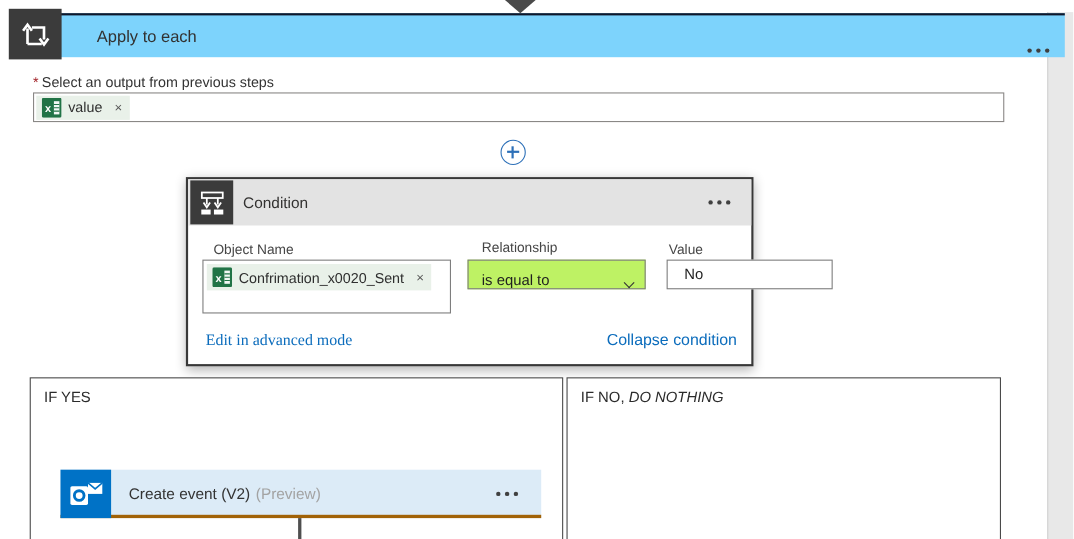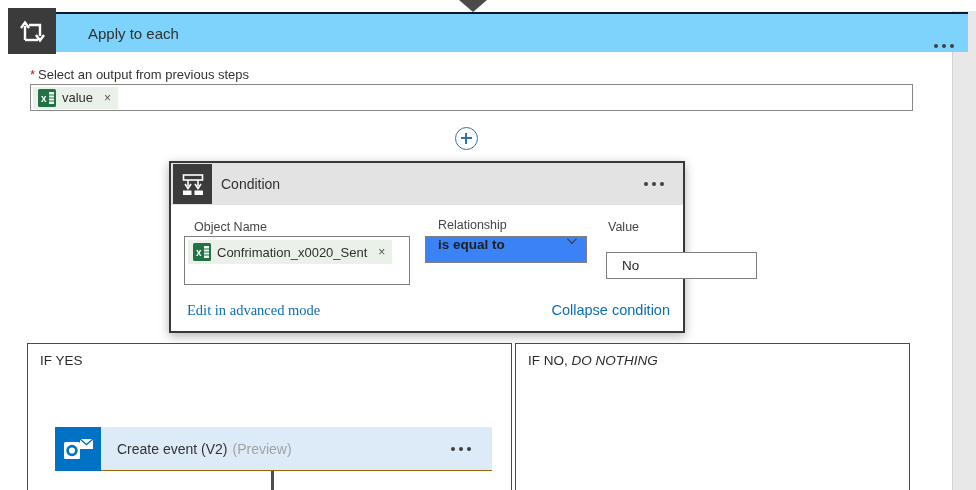--- a/index.html
+++ b/index.html
@@ -37,34 +37,34 @@
 
   
   .cond-card{position:absolute;left:169px;top:161px;width:516px;height:172px;background:#fff;border:2px solid #383838;box-shadow:0 3px 10px rgba(0,0,0,.30);}
   .cond-header{position:absolute;left:0;top:0;width:100%;height:42px;background:#e3e3e3;cursor:pointer;}
   .cond-square{left:2px;top:1px;width:39px;height:40px;}
   .cond-title{position:absolute;left:50px;top:0;height:42px;line-height:42px;font-size:14px;color:#323130;}
   .cond-ellipsis{position:absolute;right:12px;top:11px;width:34px;height:20px;}
   .field-label{position:absolute;font-size:12.5px;color:#464646;text-align:center;}
   .obj-field{position:absolute;left:13px;top:73px;width:226px;height:49px;border:1px solid #7e7e7e;background:#fff;cursor:text;}
   .obj-field .token{margin:3px;height:24px;}
-  .dropdown{position:absolute;left:254px;top:73px;width:162px;height:27px;border:1px solid #7e7e7e;display:flex;align-items:flex-start;padding:0 12px;font-size:13.5px;color:#1f1f1f;cursor:pointer;background:#3b82f6;font-weight:bold;}
+  .dropdown{position:absolute;left:254px;top:73px;width:162px;height:27px;border:1px solid #7e7e7e;display:flex;align-items:flex-end;padding:0 12px;font-size:13.5px;color:#1f1f1f;cursor:pointer;background:#bef264;}
   .chevron{margin-left:auto;width:7px;height:7px;border-right:1.6px solid #333;border-bottom:1.6px solid #333;transform:rotate(45deg) translateY(-2px);}
-  .val-input{position:absolute;left:435px;top:73px;width:151px;height:27px;border:1px solid #7e7e7e;padding:0 0 0 15px;font-size:13.5px;color:#1f1f1f;background:#fff;margin-top:16px;}
+  .val-input{position:absolute;left:435px;top:73px;width:151px;height:27px;border:1px solid #7e7e7e;padding:0 0 0 15px;font-size:13.5px;color:#1f1f1f;background:#fff;}
   .cond-link{position:absolute;top:139px;font-size:14.5px;color:#0b6cbc;cursor:pointer;text-decoration:none;}
 
   
   .branch{position:absolute;top:343px;height:150px;border:1.5px solid #4a4a4a;background:#fff;}
   .branch-yes{left:27px;width:485px;}
   .branch-no{left:515px;width:395px;}
   .branch-label{position:absolute;left:12px;top:9px;font-size:13.5px;color:#2b2b2b;}
   .branch-label .em{font-style:italic;}
 
   
-  .action-card{position:absolute;left:55px;top:427px;width:437px;height:44px;background:#dcebf7;border-bottom:1px solid #a16207;cursor:pointer;}
+  .action-card{position:absolute;left:55px;top:427px;width:437px;height:44px;background:#dcebf7;border-bottom:3px solid #a16207;cursor:pointer;}
   .outlook-square{left:0;top:0;width:46px;height:44px;background:#0072c6;}
   .action-title{position:absolute;left:62px;top:0;height:44px;line-height:44px;font-size:14px;color:#333;white-space:nowrap;}
   .action-title .preview{color:#a3a3a3;margin-left:5px;}
   .action-ellipsis{position:absolute;right:14px;top:12px;width:34px;height:20px;}
 
   .connector-line{position:absolute;left:271px;top:471px;width:3px;height:19px;background:#4f4f4f;}
 </style>
 </head>
 <body>
 

